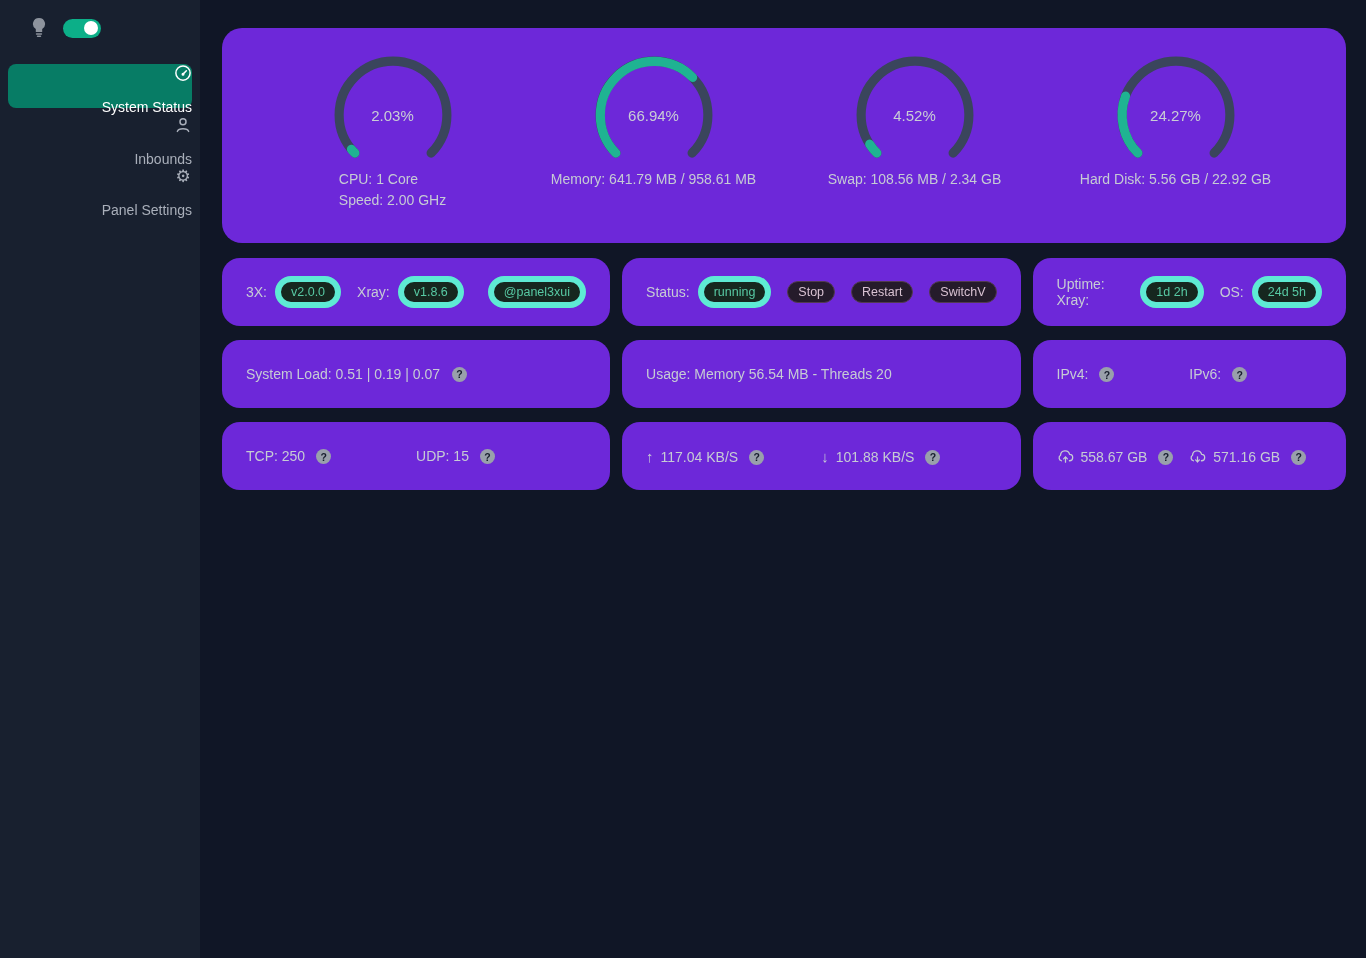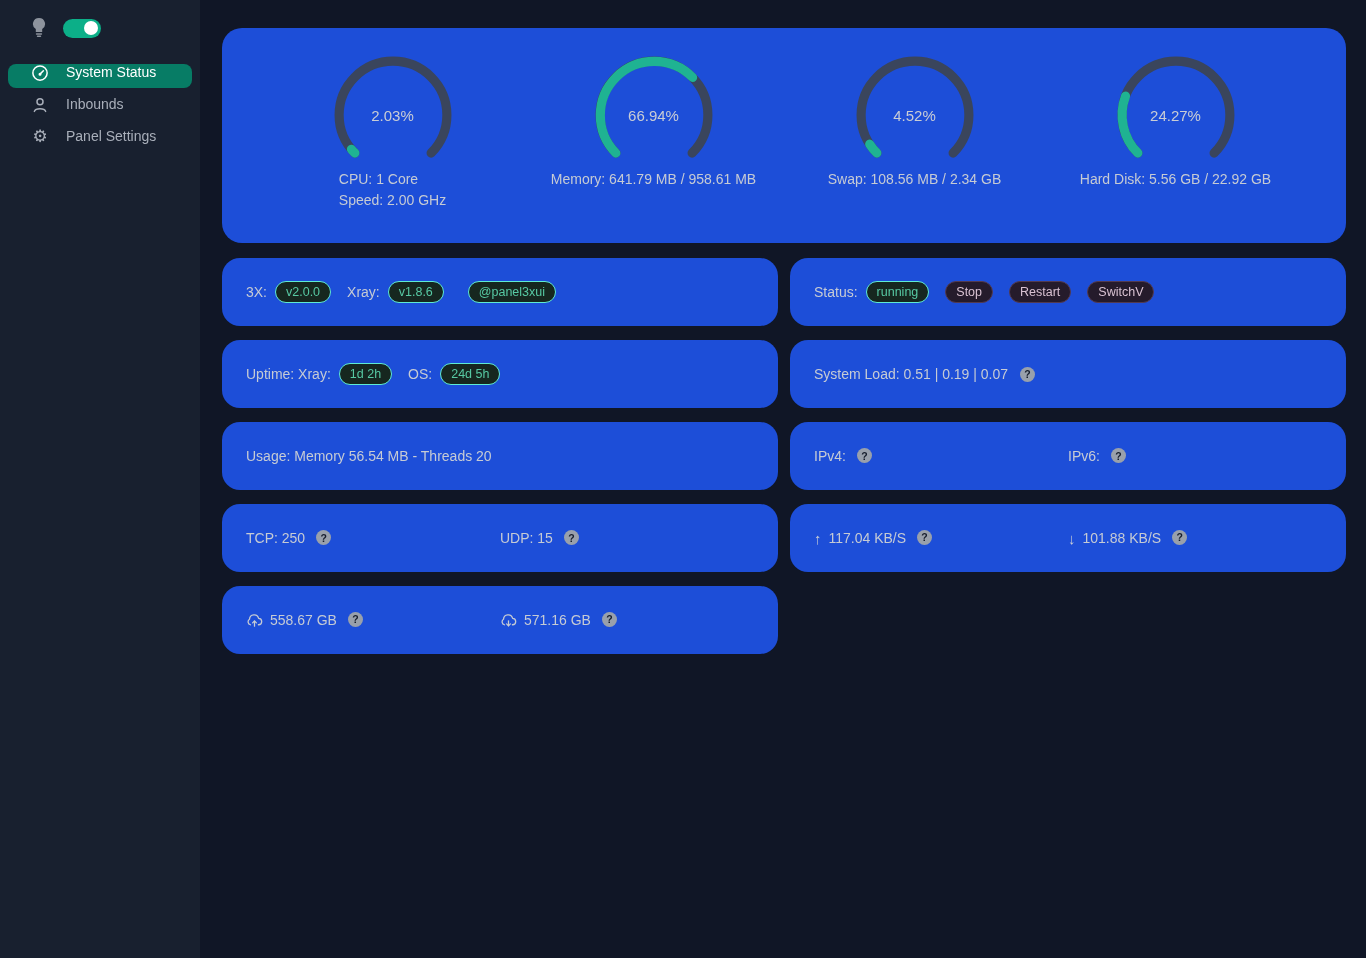--- a/index.html
+++ b/index.html
@@ -11,47 +11,47 @@
   }
   [data-interactable="true"] { cursor:pointer; }
 
   
   .sidebar { width:200px; min-width:200px; height:100%; background:#18202f; padding-top:18px; }
   .theme-row { display:flex; align-items:center; gap:16px; padding-left:31px; margin-bottom:26px; }
   .bulb { color:#8d939d; display:flex; }
   .switch { width:38px; height:19px; border-radius:10px; background:#0caf88; position:relative; display:inline-block; }
   .switch .knob { position:absolute; top:2.5px; right:3px; width:14px; height:14px; border-radius:50%; background:#ffffff; }
   .menu { display:flex; flex-direction:column; gap:8px; }
-  .menu-item { display:flex; align-items:flex-start; gap:17px; height:24px; margin:0 8px; padding-left:23px; border-radius:8px; color:#a9afba; }
+  .menu-item { display:flex; align-items:flex-end; gap:17px; height:44px; margin:0 8px; padding-left:23px; border-radius:8px; color:#a9afba;flex-direction:column; }
   .menu-item .mi { display:flex; width:18px; justify-content:center; }
   .menu-item.active { background:#077c65; color:#ffffff; }
   .menu-item.active .mi { color:#ffffff; }
   .gear-glyph { font-size:17px; line-height:1; }
 
   
   .main { flex:1; padding:28px 20px 0 22px; }
-  .card { background:#1d4ed8; border-radius:18px; }
+  .card { background:#6d28d9; border-radius:18px; }
   .top-card { height:215px; border-radius:20px; display:flex; justify-content:space-around; align-items:flex-start; padding:26px 40px 0 40px; margin-bottom:15px; }
 
   .gauge-col { display:flex; flex-direction:column; align-items:center; width:25%; }
   .gauge { position:relative; width:122px; height:122px; }
   .gauge-svg { width:122px; height:122px; display:block; }
   .gauge-track { fill:none; stroke:#3a455c; stroke-width:9; stroke-linecap:round; }
   .gauge-value { fill:none; stroke:#1fb392; stroke-width:9; stroke-linecap:round; }
   .gauge-pct { position:absolute; inset:0; display:flex; align-items:center; justify-content:center; font-size:15px; color:#c9cdd5; }
   .gauge-label { margin-top:-7px; line-height:21px; color:#c6cbd4; }
 
-  .grid { display:grid; grid-template-columns:1fr 1fr; column-gap:12px; row-gap:14px; }
+  .grid { display:grid; grid-template-columns:1fr 1fr 1fr; column-gap:12px; row-gap:14px; }
   .stat-card { height:68px; display:flex; align-items:center; padding:0 24px; }
   .stat-card .row { display:flex; align-items:center; gap:8px; flex-wrap:nowrap; }
   .two-col { display:grid; grid-template-columns:1fr 1fr; width:100%; align-items:center; }
-  .cell { display:flex; align-items:flex-start; gap:7px; }
+  .cell { display:flex; align-items:flex-end; gap:7px; }
 
   .tag { display:inline-block; padding:1.5px 10px; border-radius:999px; font-size:12.5px; line-height:17px; white-space:nowrap; }
-  .tag-green { color:#57c9a3; border:1px solid #5eead4; background:#16271f; }
+  .tag-green { color:#57c9a3; border:6px solid #5eead4; background:#16271f; }
   .tag-pink  { color:#d9c2d2; border:1px solid #523a50; background:#251b2b; }
 
   .qicon { display:inline-flex; align-items:center; justify-content:center; width:15px; height:15px; border-radius:50%; background:#99a0ab; color:#161d2c; font-size:10.5px; font-weight:bold; margin-left:4px; flex:none; }
   .arrow { font-size:15px; color:#c6cbd4; }
   .cloudicon { display:flex; color:#c6cbd4; }
 </style>
 </head>
 <body>
 
 <aside class="sidebar" data-interactable="false">

